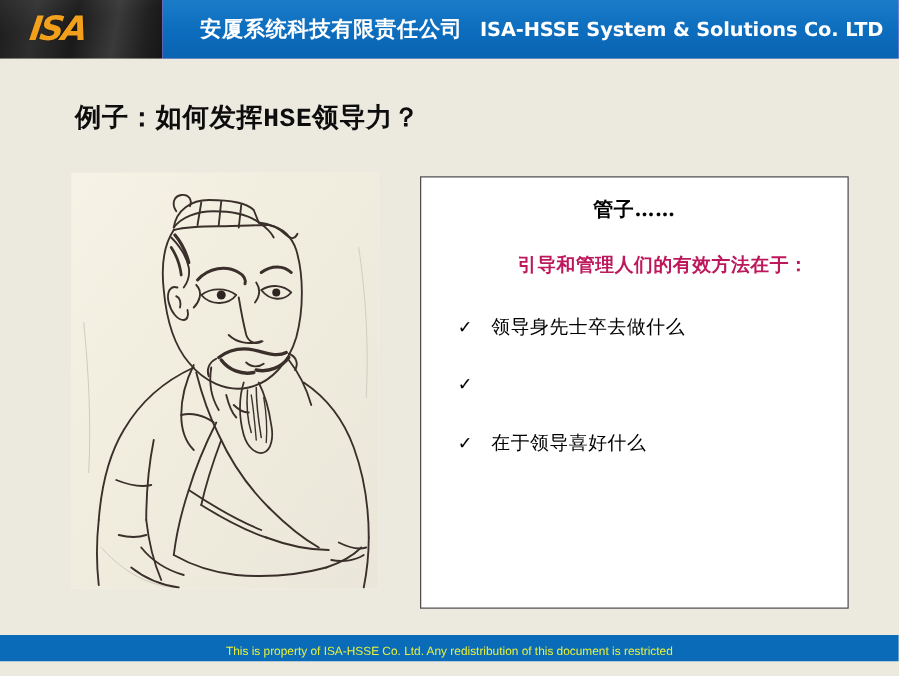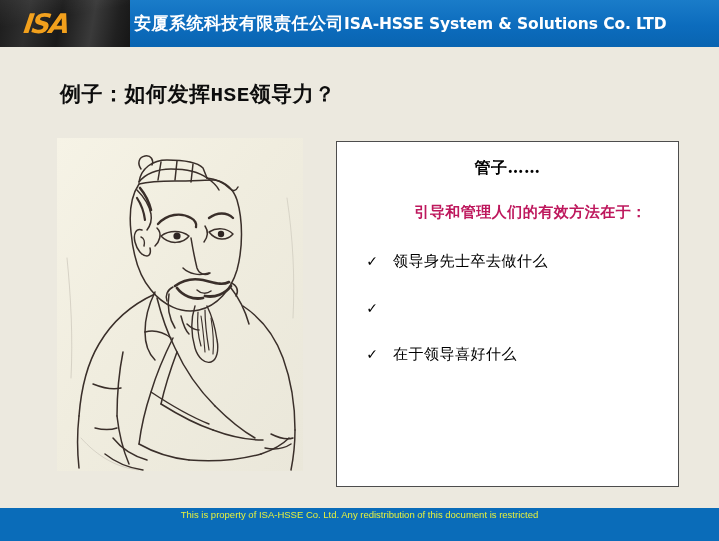--- a/index.html
+++ b/index.html
@@ -51,21 +51,21 @@
     color: #f2a01c;
     transform: skewX(-8deg);
     line-height: 29px;
     text-shadow: 0 0 1px rgba(0,0,0,0.4);
   }
   .header-blue-zone {
     flex: 1 1 auto;
     background: #d946ef;
     display: flex;
     align-items: center;
-    padding-left: 4px;
+    padding-left: 30px;
     box-sizing: border-box;
     position: relative;
   }
   .header-blue-zone::before {
     content: "";
     position: absolute;
     left: 0; top: 0; bottom: 0;
     width: 100%;
     background: linear-gradient(180deg, #1a7cc9 0%, #0c6cbd 55%, #0964b1 100%);
   }
@@ -77,20 +77,21 @@
     font-weight: bold;
     letter-spacing: 0.5px;
     white-space: nowrap;
   }
   .header-en {
     position: relative;
     color: #ffffff;
     font-family: "DejaVu Sans", sans-serif;
     font-size: 15.5px;
     font-weight: bold;
+    margin-left: 14px;
     white-space: nowrap;
     letter-spacing: -0.1px;
   }
 
   
   .slide-body {
     position: absolute;
     left: 0; top: 47px;
     width: 719px;
     height: 461px;
@@ -176,26 +177,26 @@
     color: #000000;
     letter-spacing: 0.5px;
   }
 
   
   .footer {
     position: absolute;
     left: 0;
     top: 508px;
     width: 719px;
-    height: 33px;
+    height: 21px;
     background: #0a6cb9;
     display: flex;
     flex-direction: column;
     align-items: center;
-    justify-content: space-between;
+    justify-content: flex-end;
   }
   .footer-line {
     color: #e8f13c;
     font-family: "Liberation Sans", sans-serif;
     font-size: 9.5px;
     line-height: 14px;
     white-space: nowrap;
   }
 </style>
 </head>

